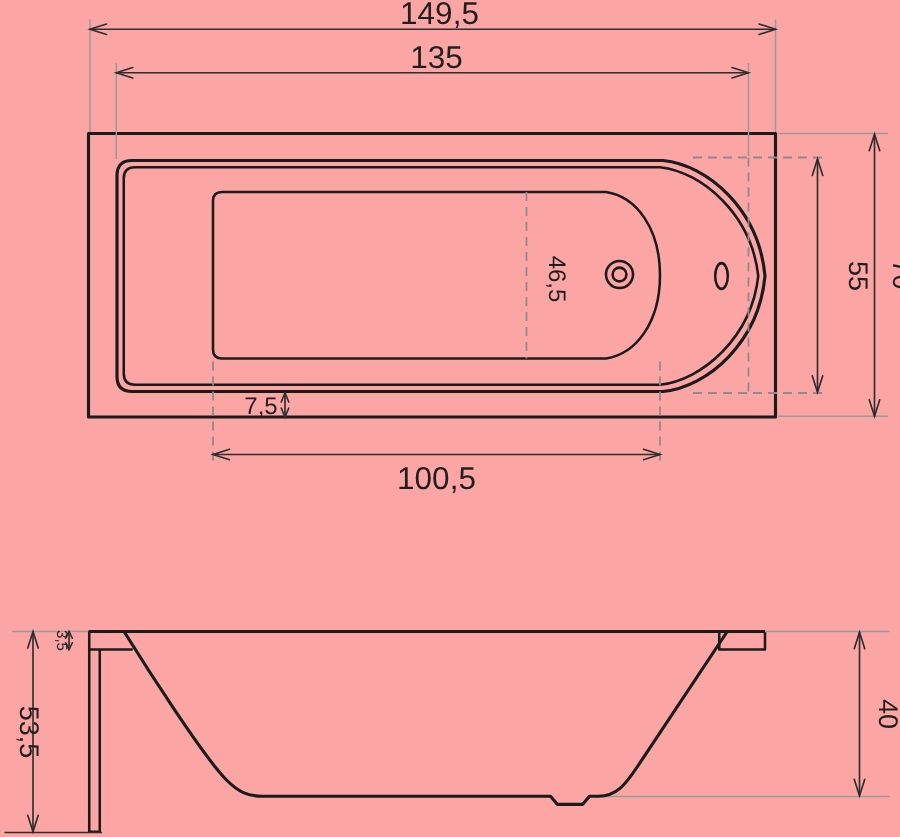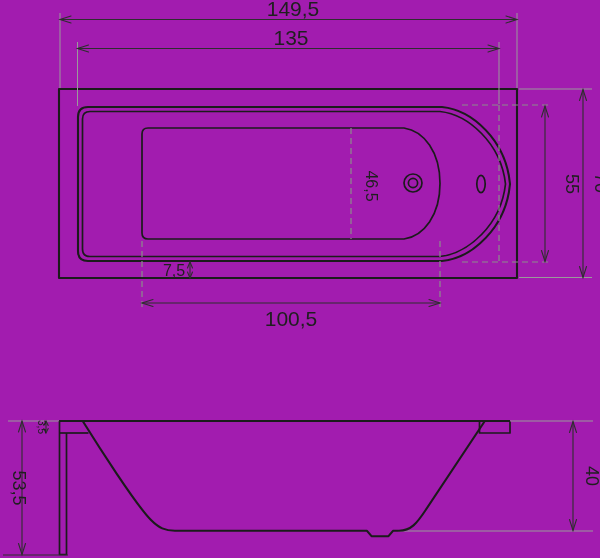--- a/index.html
+++ b/index.html
@@ -1,16 +1,16 @@
 <!DOCTYPE html>
 <html><head>
 <meta charset="utf-8">
 <style>
   html,body{margin:0;padding:0;background:#ffffff;}
-  .canvas{position:relative;width:600px;height:558px;background:#a21caf;overflow:hidden;}
+  .canvas{position:relative;width:600px;height:558px;background:#fca5a5;overflow:hidden;}
   svg{display:block;}
   text{
     font-family:"Liberation Sans","DejaVu Sans",sans-serif;
     fill:#1f1f1f;
   }
   .dim-lg{font-size:21px;}
   .dim-md{font-size:18px;}
   .dim-sm{font-size:16px;}
   .dim-xs{font-size:10px;}
   .outline{stroke:#1b1b1b;stroke-width:2.1;fill:none;stroke-linejoin:round;}

